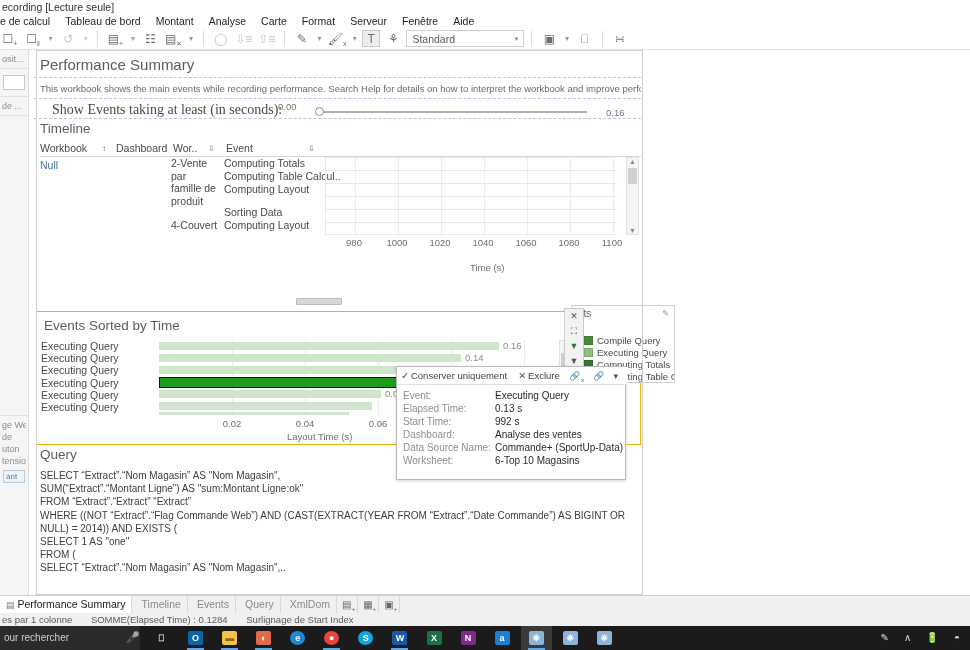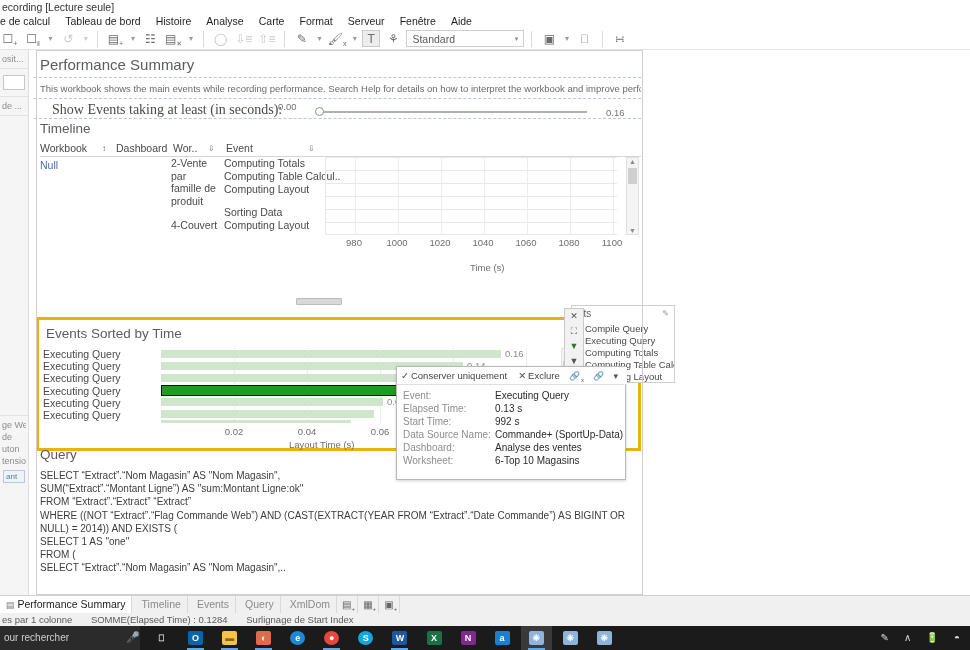--- a/index.html
+++ b/index.html
@@ -143,22 +143,22 @@
   .tl-axis .tk { position: absolute; top: 0; font-size: 9.5px; color: #6d6d6d; transform: translateX(-50%); }
   .tl-axis .ttl { position: absolute; top: 14px; left: 145px; font-size: 9.5px; color: #6d6d6d; margin-top: 11px; }
 
   .tl-dragbar {
     position: absolute; left: 262px; top: 248px; width: 46px; height: 7px;
     background: #d8d8d8; border: 1px solid #bcbcbc; border-radius: 1px;
   }
 
   
   .es-panel {
-    position: absolute; left: 2px; top: 267px; width: 605px; height: 134px;
-    background: #fff; border: 3px solid #eab308; padding-left: 32px;
+    position: absolute; left: 2px; top: 261px; width: 605px; height: 134px;
+    background: #fff; border: 1px solid #eab308; padding-left: 32px;
   }
   .es-title { position: absolute; left: 7px; top: 6px; font-size: 13.5px; color: #5c5c5c; }
   .es-pencil { position: absolute; right: 6px; top: 7px; font-size: 9px; color: #9a9a9a; }
 
   .es-labels { position: absolute; left: 4px; top: 28px; width: 118px; height: 75px; overflow: hidden;}
   .es-labels div { font-size: 10.5px; color: #4a4a4a; line-height: 12.2px; white-space: nowrap; }
 
   .es-plot { position: absolute; left: 122px; top: 28px; width: 400px; height: 75px; overflow: hidden; }
   .es-plot .vg { position: absolute; top: 0; width: 1px; height: 75px; background: #ececec; }
   .es-bar { position: absolute; left: 0; height: 8px; background: #cfe6cc; }
@@ -177,21 +177,21 @@
   .es-axis .tk { position: absolute; top: 0; font-size: 9.5px; color: #6d6d6d; transform: translateX(-50%); }
   .es-axis .ttl { position: absolute; top: 13px; left: 128px; font-size: 9.5px; color: #6d6d6d; }
 
   
   .legend {
     position: absolute; left: 537px; top: 255px; width: 104px; height: 78px;
     background: #fff; border: 1px solid #cfcfcf; overflow: hidden;
   }
   .legend .lgtitle { position: absolute; left: 6px; top: 2px; font-size: 10px; color: #5c5c5c; }
   .legend .lgpen { position: absolute; right: 5px; top: 3px; font-size: 8px; color: #9a9a9a; }
-  .legend .row { position: absolute; left: 0; height: 12px; white-space: nowrap; }
+  .legend .row { position: absolute; left: 12px; height: 12px; white-space: nowrap; margin-top: 12px; }
   .legend .sw { display: inline-block; width: 9px; height: 9px; vertical-align: -1px; margin-right: 4px; border: 1px solid rgba(0,0,0,.12); }
   .legend .txt { font-size: 9.5px; color: #4a4a4a; }
 
   
   .minitb {
     position: absolute; left: 530px; top: 258px; width: 20px; height: 62px;
     background: #f2f2f2; border: 1px solid #c9c9c9;
   }
   .minitb div { width: 18px; height: 15px; text-align: center; line-height: 15px; font-size: 9px; color: #555; }
 
@@ -276,21 +276,21 @@
 </head>
 <body>
 
 <div id="root">
 
   <div class="titlebar">ecording [Lecture seule]</div>
 
   <div class="menubar">
     <span class="mi">e de calcul</span>
     <span class="mi">Tableau de bord</span>
-    <span class="mi">Histoire</span>
+    <span class="mi">Montant</span>
     <span class="mi">Analyse</span>
     <span class="mi">Carte</span>
     <span class="mi">Format</span>
     <span class="mi">Serveur</span>
     <span class="mi">Fenêtre</span>
     <span class="mi">Aide</span>
   </div>
 
   <div class="toolbar">
     <span class="tbtn">☐<sub style="font-size:7px">+</sub></span>
@@ -502,22 +502,22 @@
           <span class="act"><span class="g">✕</span><span>Exclure</span></span>
           <span class="icn">🔗<sub style="font-size:6px">x</sub></span>
           <span class="icn">🔗</span>
           <span class="icn">▾</span>
           <span class="icn">▦</span>
         </div>
         <div class="tt-rows">
           <div class="tt-row"><span class="tt-k">Event:</span><span class="tt-v">Executing Query</span></div>
           <div class="tt-row"><span class="tt-k">Elapsed Time:</span><span class="tt-v">0.13 s</span></div>
           <div class="tt-row"><span class="tt-k">Start Time:</span><span class="tt-v">992 s</span></div>
+          <div class="tt-row"><span class="tt-k">Dashboard:</span><span class="tt-v">Analyse des ventes</span></div>
           <div class="tt-row"><span class="tt-k">Data Source Name:</span><span class="tt-v">Commande+ (SportUp-Data)</span></div>
-          <div class="tt-row"><span class="tt-k">Dashboard:</span><span class="tt-v">Analyse des ventes</span></div>
           <div class="tt-row"><span class="tt-k">Worksheet:</span><span class="tt-v">6-Top 10 Magasins</span></div>
         </div>
       </div>
 
       <div class="q-panel">
         <div class="q-title">Query</div>
         <div class="q-body">
           <div>SELECT “Extract”.“Nom Magasin” AS "Nom Magasin",</div>
           <div>  SUM(“Extract”.“Montant Ligne”) AS "sum:Montant Ligne:ok"</div>
           <div>FROM “Extract”.“Extract” “Extract”</div>

